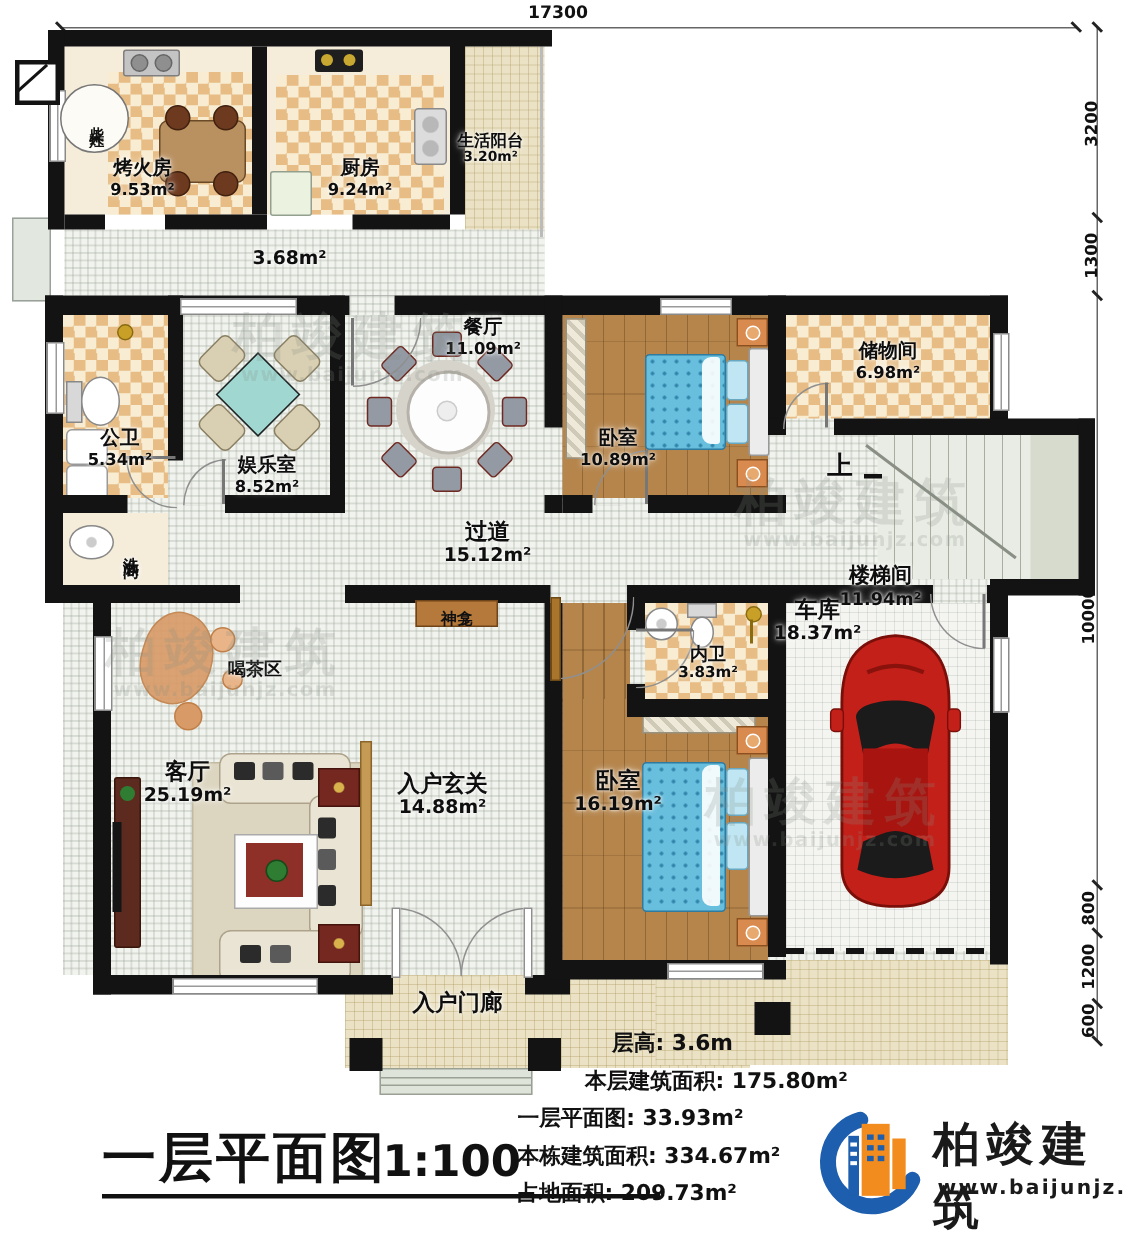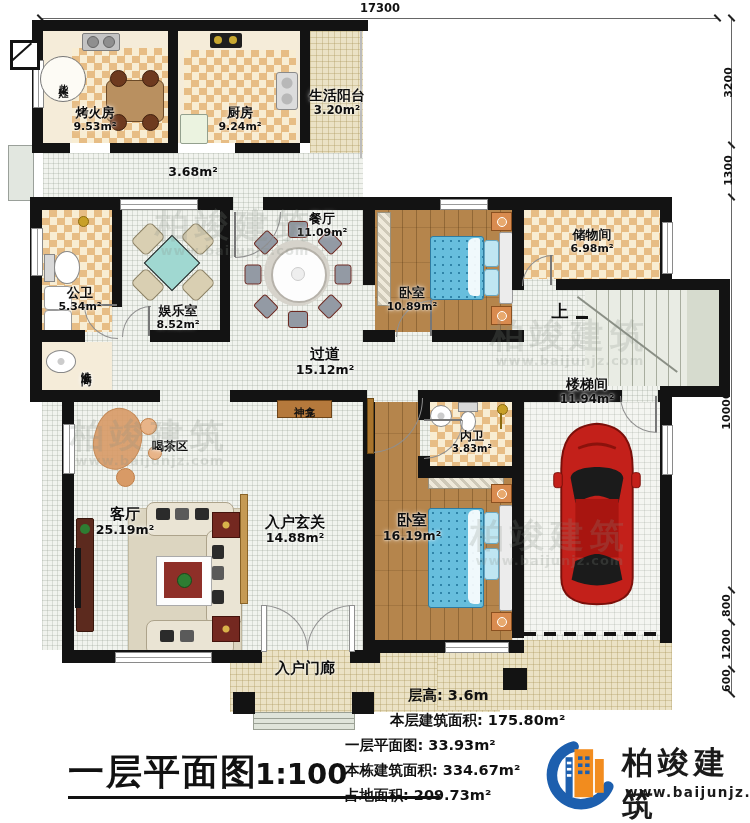--- a/index.html
+++ b/index.html
@@ -44,21 +44,21 @@
   .stat{position:absolute;font-size:14.5px;font-weight:600;color:#111;white-space:nowrap;}
 </style>
 </head>
 <body>
 
 <div id="plan">
 
   <div class="abs" style="left:40px;top:18px;width:678px;height:1px;background:#666;"></div>
   <div class="tick" style="left:36px;top:17px;"></div>
   <div class="tick" style="left:713px;top:17px;"></div>
-  <div class="abs" style="left:352px;top:1px;width:56px;text-align:center;font-weight:bold;font-size:11.5px;color:#111;">17300</div>
+  <div class="abs" style="left:352px;top:1px;width:56px;font-weight:bold;font-size:11.5px;color:#111;">17300</div>
 
   <div class="abs" style="left:731px;top:18px;width:1px;height:676px;background:#666;"></div>
   <div class="tick" style="left:727px;top:17px;"></div>
   <div class="tick" style="left:727px;top:144px;"></div>
   <div class="tick" style="left:727px;top:196px;"></div>
   <div class="tick" style="left:727px;top:589px;"></div>
   <div class="tick" style="left:727px;top:621px;"></div>
   <div class="tick" style="left:727px;top:668px;"></div>
   <div class="tick" style="left:727px;top:693px;"></div>
   <div class="vdim" style="left:706px;top:76px;">3200</div>
@@ -281,21 +281,21 @@
     <span class="vtext" style="font-size:10px;font-weight:bold;color:#111;height:42px;margin-top:1px;">柴火灶</span>
   </div>
   <div class="lbl" style="left:55px;top:106px;width:80px;">
     <span class="nm">烤火房</span>
     <span class="ar">9.53m²</span>
   </div>
   <div class="lbl" style="left:200px;top:106px;width:80px;">
     <span class="nm">厨房</span>
     <span class="ar">9.24m²</span>
   </div>
-  <div class="lbl" style="left:305px;top:88px;width:64px;font-size:14px;">
+  <div class="lbl" style="left:295px;top:88px;width:64px;font-size:11px;">
     <span class="nm">生活阳台</span>
     <span class="ar">3.20m²</span>
   </div>
   <div class="lbl" style="left:153px;top:165px;width:80px;font-size:12.5px;">
     <span class="nm">3.68m²</span>
   </div>
   <div class="lbl" style="left:45px;top:286px;width:70px;">
     <span class="nm">公卫</span>
     <span class="ar">5.34m²</span>
   </div>
@@ -330,20 +330,24 @@
     <span class="nm">客厅</span>
     <span class="ar">25.19m²</span>
   </div>
   <div class="lbl" style="left:245px;top:514px;width:100px;font-size:15px;">
     <span class="nm">入户玄关</span>
     <span class="ar">14.88m²</span>
   </div>
   <div class="lbl" style="left:432px;top:430px;width:80px;font-size:12px;">
     <span class="nm">内卫</span>
     <span class="ar">3.83m²</span>
+  </div>
+  <div class="lbl" style="left:500px;top:398px;width:90px;font-size:15px;">
+    <span class="nm">车库</span>
+    <span class="ar">18.37m²</span>
   </div>
   <div class="lbl" style="left:372px;top:512px;width:80px;font-size:15px;">
     <span class="nm">卧室</span>
     <span class="ar">16.19m²</span>
   </div>
   <div class="lbl" style="left:245px;top:660px;width:120px;font-size:15px;">入户门廊</div>
 
   <div class="wm" style="left:115px;top:208px;width:240px;">
     <span class="big">柏竣建筑</span>
     <span class="sm">www.baijunjz.com</span>

